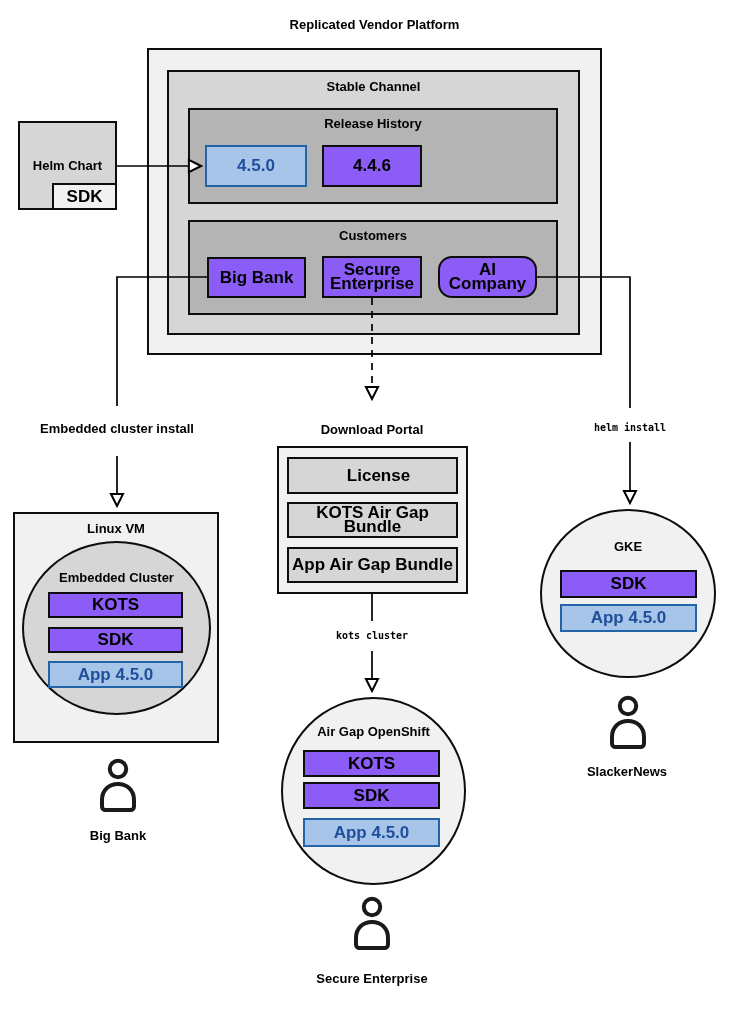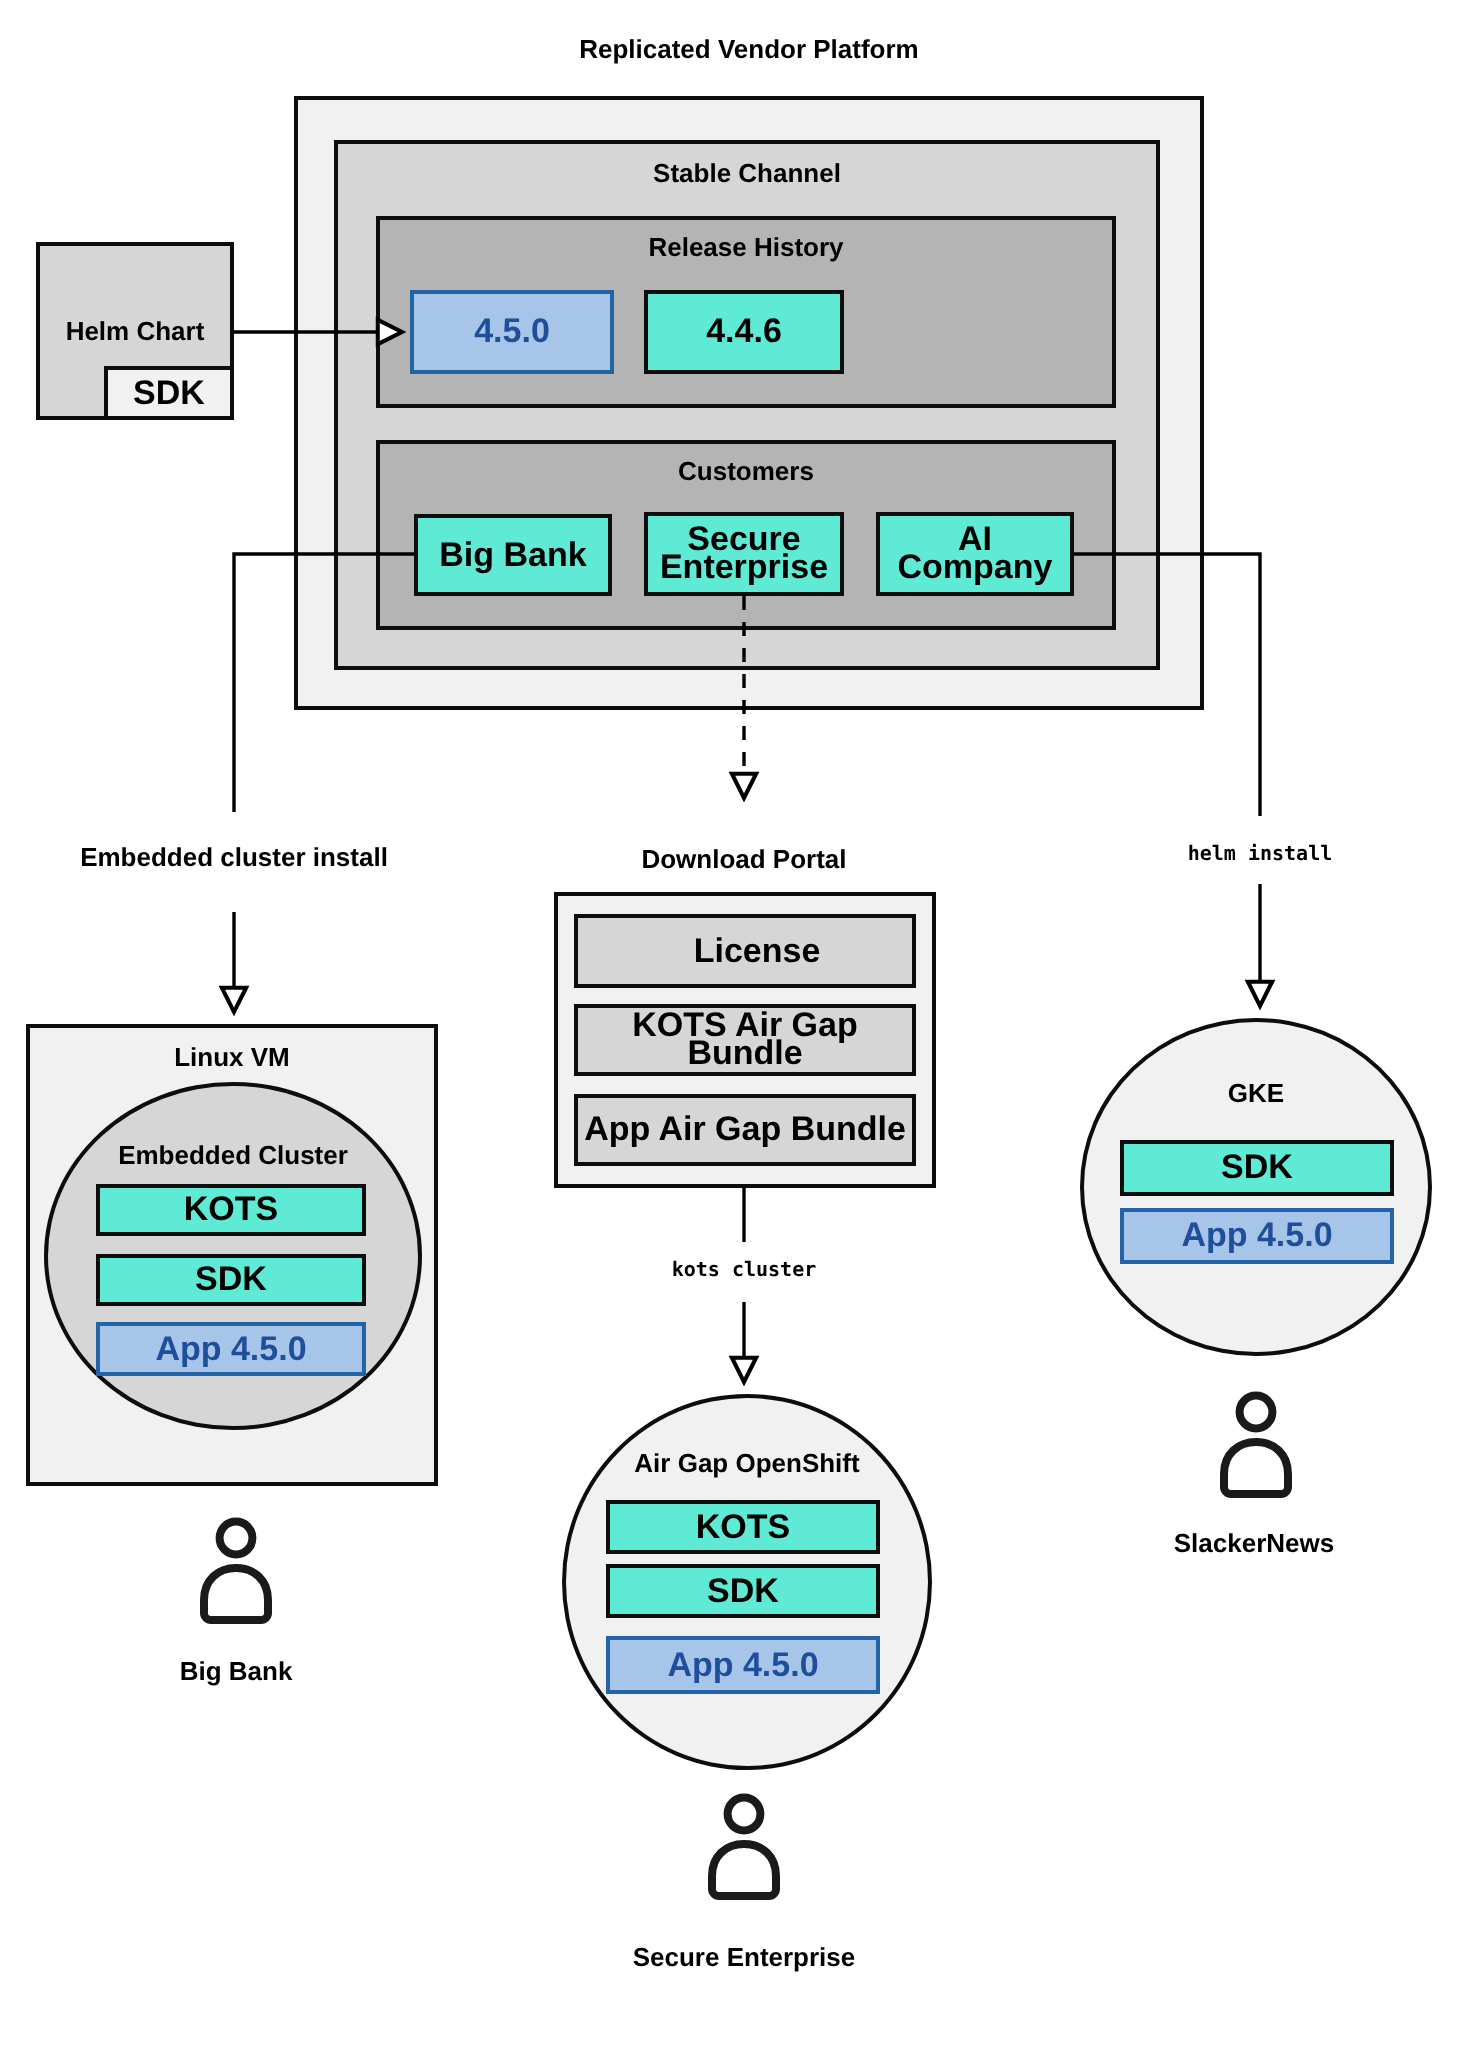--- a/index.html
+++ b/index.html
@@ -5,21 +5,21 @@
   html,body{margin:0;padding:0;background:#ffffff;}
   .canvas{
     position:relative;width:734px;height:1026px;background:#ffffff;overflow:hidden;
     font-family:"Liberation Sans",sans-serif;font-weight:bold;color:#000;
   }
   .abs{position:absolute;box-sizing:border-box;}
   .box{border:2px solid #0d0d0d;}
   .light{background:#f1f1f1;}
   .mid{background:#d6d6d6;}
   .dark{background:#b4b4b4;}
-  .whitebg{background:#5eead4;}
+  .whitebg{background:#8b5cf6;}
   .blue{background:#a7c5e8;border:2px solid #2264a5;color:#1f4e9b;}
   .lbl{display:flex;align-items:center;justify-content:center;text-align:center;
        font-size:13px;line-height:15px;white-space:pre-line;}
   .node{display:flex;align-items:center;justify-content:center;text-align:center;
         font-size:17px;line-height:14px;}
   .circle{border-radius:50%;}
   .mono{font-family:"DejaVu Sans Mono",monospace;font-size:10px;font-weight:bold;}
   .connectors{position:absolute;left:0;top:0;z-index:6;pointer-events:none;}
   .person{display:flex;align-items:center;justify-content:center;}
 </style>
@@ -39,21 +39,21 @@
   <div class="abs lbl" style="left:188px;top:115px;width:370px;height:16px;">Release History</div>
 
   <div class="abs node blue" style="left:205px;top:145px;width:102px;height:42px;">4.5.0</div>
   <div class="abs node box whitebg" style="left:322px;top:145px;width:100px;height:42px;">4.4.6</div>
 
   <div class="abs box dark" style="left:188px;top:220px;width:370px;height:95px;"></div>
   <div class="abs lbl" style="left:188px;top:227px;width:370px;height:16px;">Customers</div>
 
   <div class="abs node box whitebg" style="left:207px;top:257px;width:99px;height:41px;">Big Bank</div>
   <div class="abs node box whitebg" style="left:322px;top:256px;width:100px;height:42px;padding:2px 10px;">Secure Enterprise</div>
-  <div class="abs node box whitebg" style="left:438px;top:256px;width:99px;height:42px;">AI Company</div>
+  <div class="abs node box whitebg" style="left:438px;top:256px;width:99px;height:42px;border-radius:14px;">AI Company</div>
 
   <div class="abs box mid" style="left:18px;top:121px;width:99px;height:89px;"></div>
   <div class="abs lbl" style="left:18px;top:121px;width:99px;height:89px;">Helm Chart</div>
   <div class="abs node box light" style="left:52px;top:183px;width:65px;height:27px;">SDK</div>
 
   <div class="abs lbl" style="left:37px;top:411px;width:160px;height:34px;">Embedded cluster install</div>
 
   <div class="abs box light" style="left:13px;top:512px;width:206px;height:231px;"></div>
   <div class="abs lbl" style="left:13px;top:520px;width:206px;height:16px;">Linux VM</div>
 

